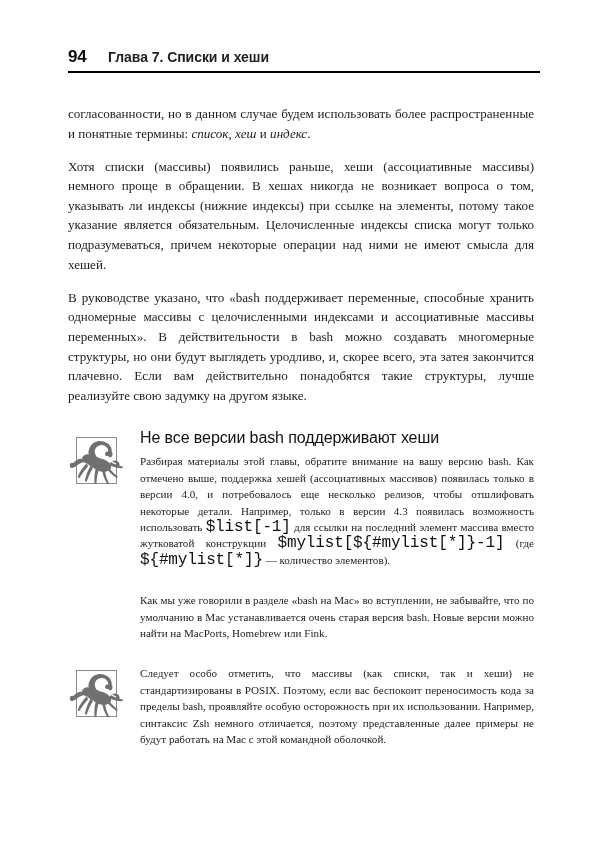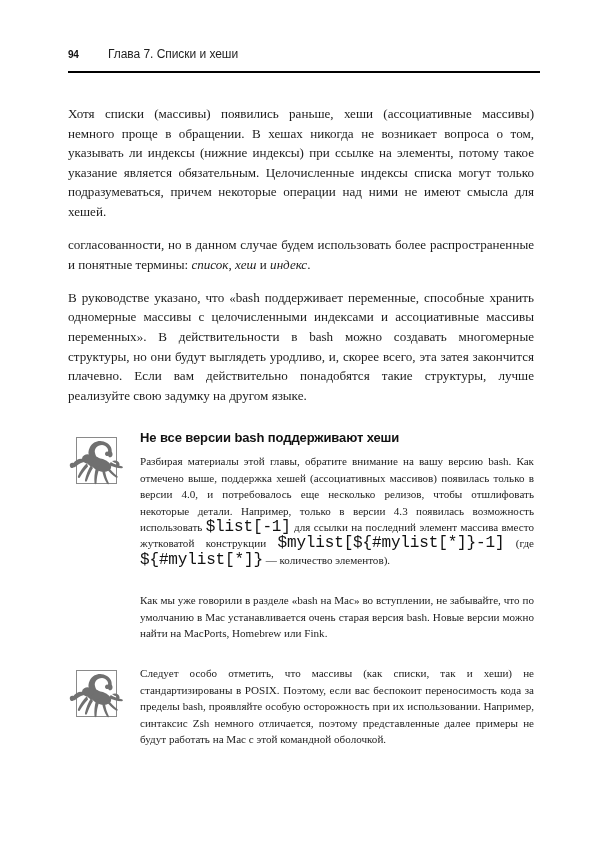--- a/index.html
+++ b/index.html
@@ -27,29 +27,29 @@
   .runhead {
     position: absolute;
     left: 68px;
     top: 47px;
     width: 472px;
     display: flex;
     align-items: baseline;
     font-family: "Liberation Sans", "DejaVu Sans", sans-serif;
   }
   .folio {
-    font-size: 10px;
+    font-size: 17px;
     font-weight: bold;
     letter-spacing: -0.2px;
     color: #111111;
     width: 40px;
   }
   .chapline {
-    font-size: 12px;
-    font-weight: normal;
+    font-size: 14px;
+    font-weight: bold;
     color: #1f1f1f;
     letter-spacing: -0.05px;
   }
   .headrule {
     position: absolute;
     left: 68px;
     top: 71px;
     width: 472px;
     height: 1.6px;
     background: #000000;
@@ -88,22 +88,22 @@
     position: absolute;
     left: 0;
     top: 2px;
     width: 64px;
     height: 62px;
   }
   .scorpion svg { display: block; }
 
   .note-title {
     font-family: "Liberation Sans", "DejaVu Sans", sans-serif;
-    font-size: 13px;
-    font-weight: bold;
+    font-size: 16px;
+    font-weight: normal;
     color: #111111;
     letter-spacing: -0.1px;
     margin: 0 0 9px 0;
     line-height: 12px;
   }
   p.note-body {
     margin: 0 0 11px 0;
     font-size: 11.1px;
     line-height: 16.4px;
     text-align: justify;
@@ -124,23 +124,23 @@
 <div class="page">
 
   <div class="runhead">
     <span class="folio">94</span>
     <span class="chapline">Глава 7. Списки и хеши</span>
   </div>
   <div class="headrule"></div>
 
   <div class="column">
 
+    <p class="body"><span>согласованности, но в данном случае будем использовать более распространенные и понятные термины: </span><span class="it">список</span><span>, </span><span class="it">хеш</span><span> и </span><span class="it">индекс</span><span>.</span></p>
+
     <p class="body">Хотя списки (массивы) появились раньше, хеши (ассоциативные массивы) немного проще в обращении. В хешах никогда не возникает вопроса о том, указывать ли индексы (нижние индексы) при ссылке на элементы, потому такое указание является обязательным. Целочисленные индексы списка могут только подразумеваться, причем некоторые операции над ними не имеют смысла для хешей.</p>
-
-    <p class="body"><span>согласованности, но в данном случае будем использовать более распространенные и понятные термины: </span><span class="it">список</span><span>, </span><span class="it">хеш</span><span> и </span><span class="it">индекс</span><span>.</span></p>
 
     <p class="body">В руководстве указано, что «bash поддерживает переменные, способные хранить одномерные массивы с целочисленными индексами и ассоциативные массивы переменных». В действительности в bash можно создавать многомерные структуры, но они будут выглядеть уродливо, и, скорее всего, эта затея закончится плачевно. Если вам действительно понадобятся такие структуры, лучше реализуйте свою задумку на другом языке.</p>
 
     <div class="note first">
       <div class="scorpion">
         <svg width="64" height="62" viewBox="0 0 64 62" xmlns="http://www.w3.org/2000/svg">
           <rect x="8.5" y="3.5" width="40" height="46" fill="#ffffff" stroke="#8a8a8a" stroke-width="1"></rect>
           <g fill="#707070">
 
             <path d="M30 30 C22 28 18 20 22 13 C25 7 33 5 39 9 C44 12 45 18 42 21 C40 23 37 22 37 20 C37 18 39 17 40 18 C41 15 38 11 34 11 C29 11 26 15 27 19 C28 24 32 27 36 28 Z"></path>

